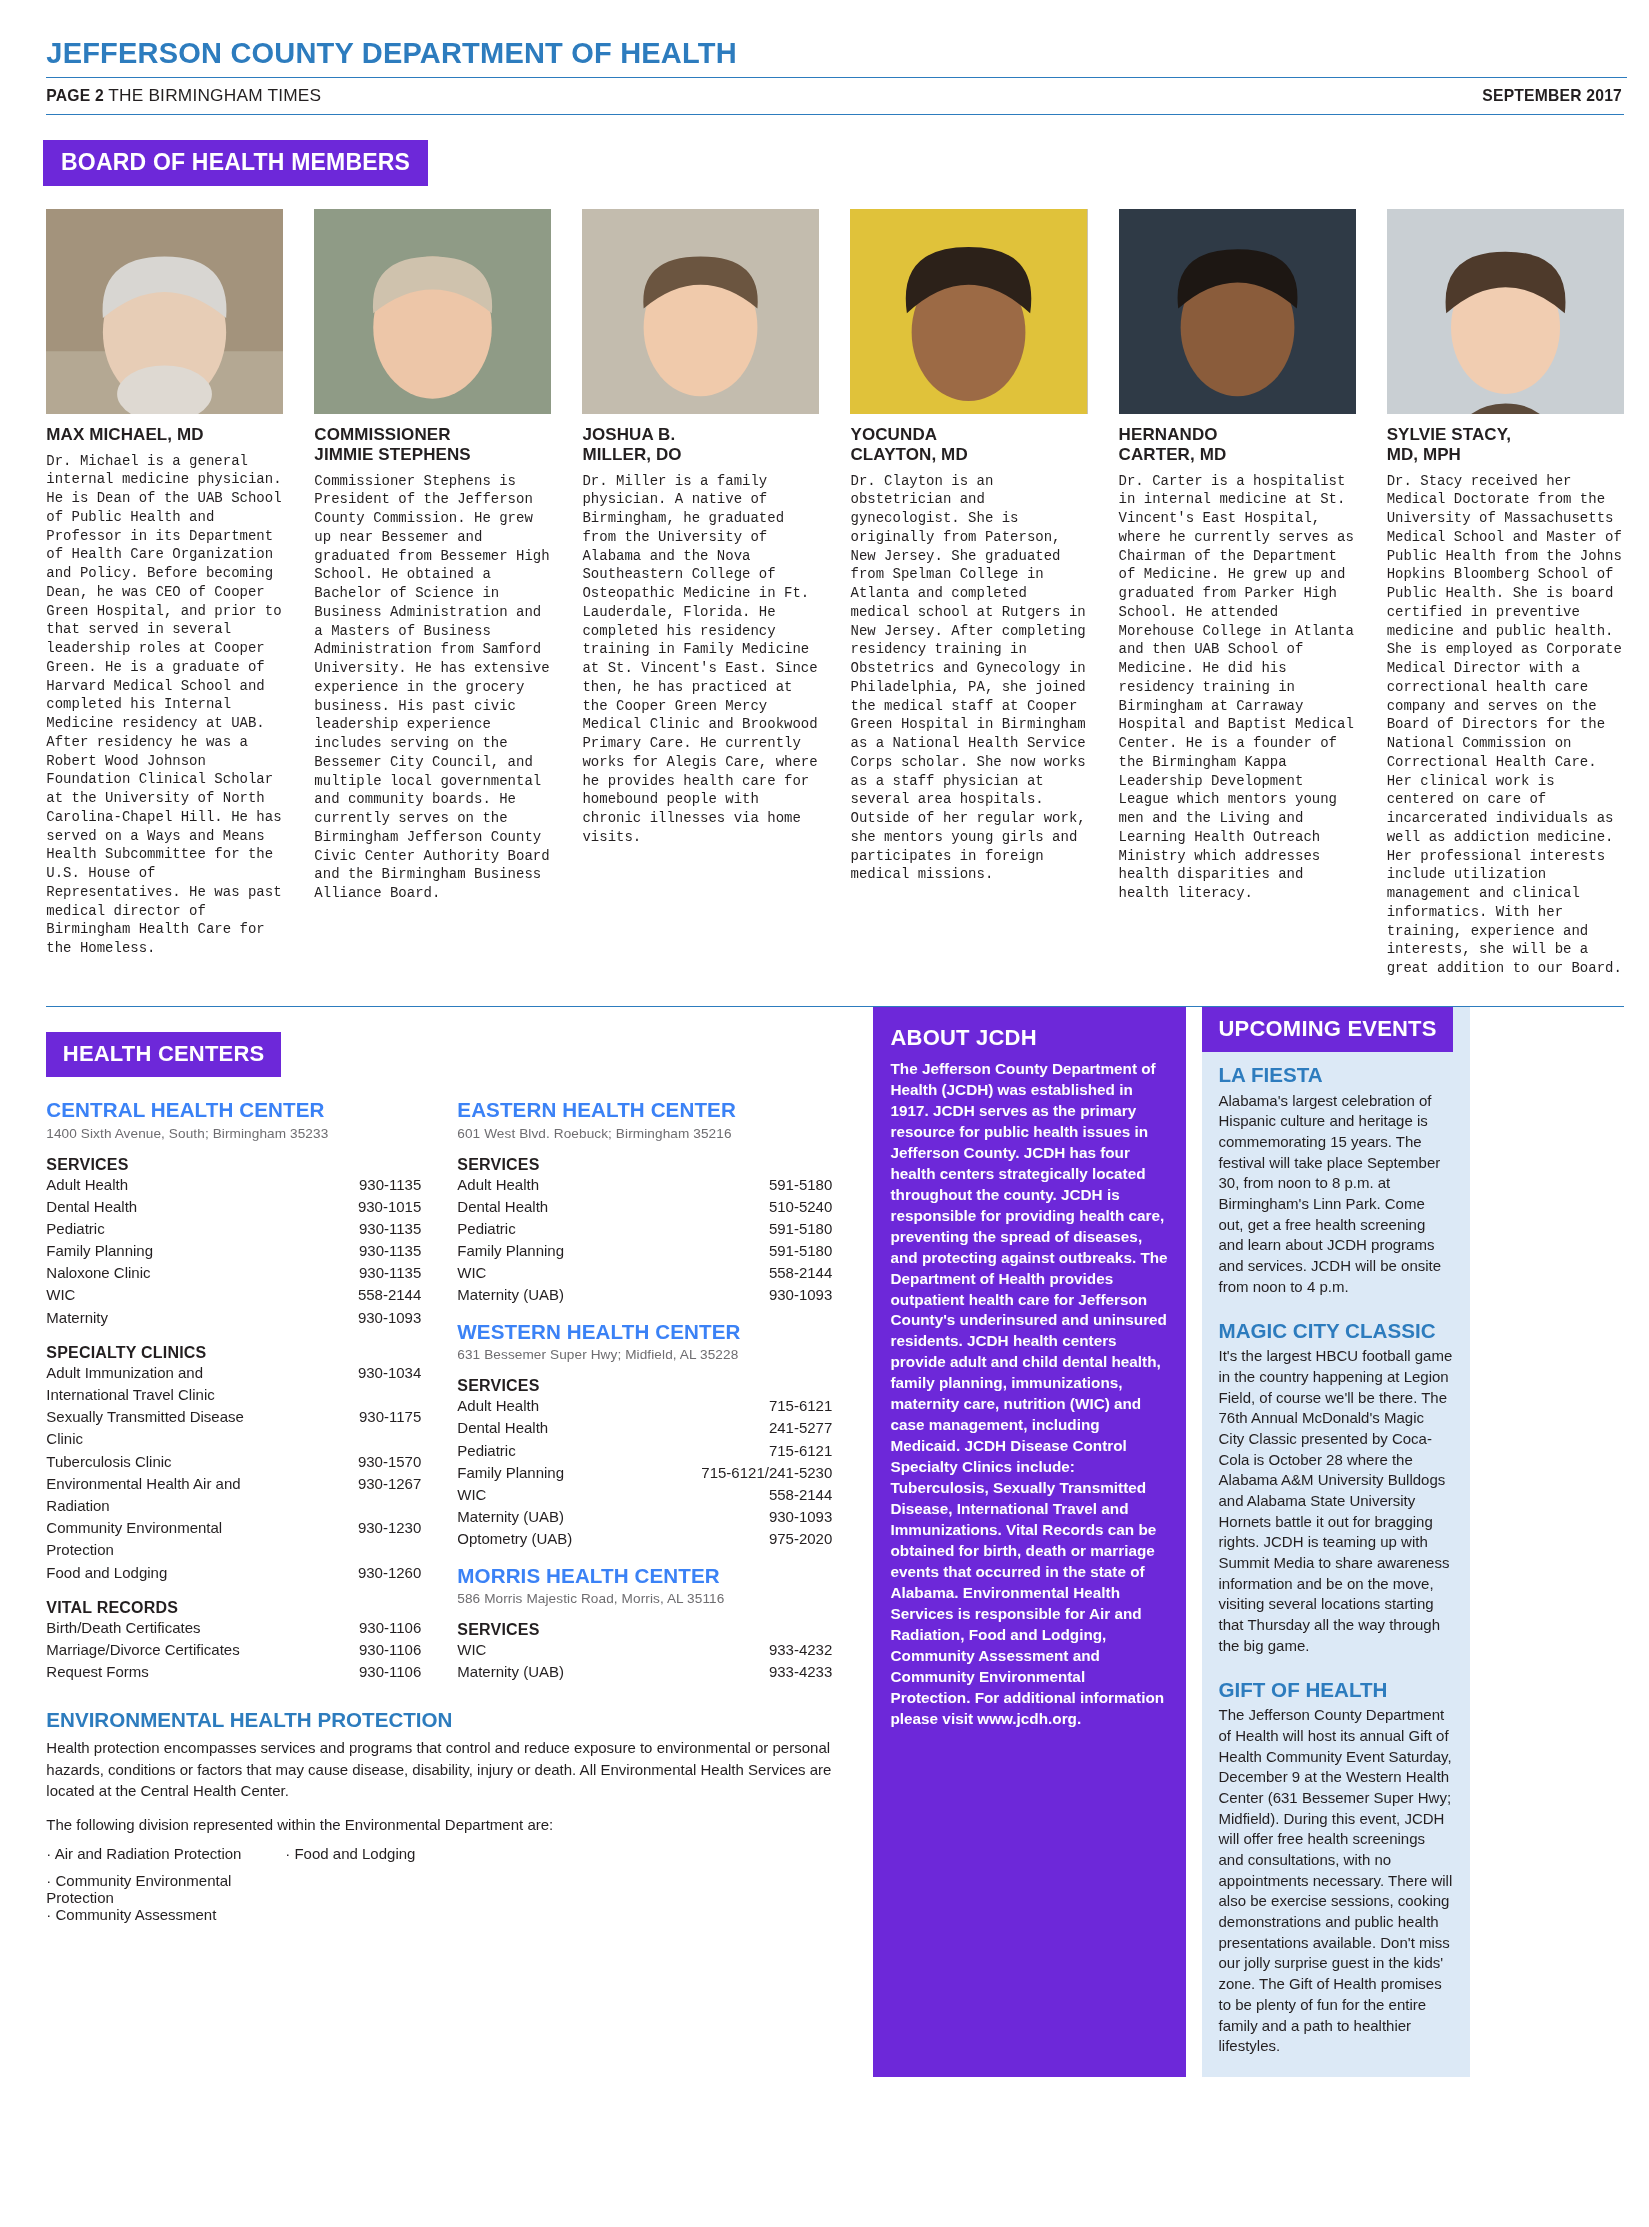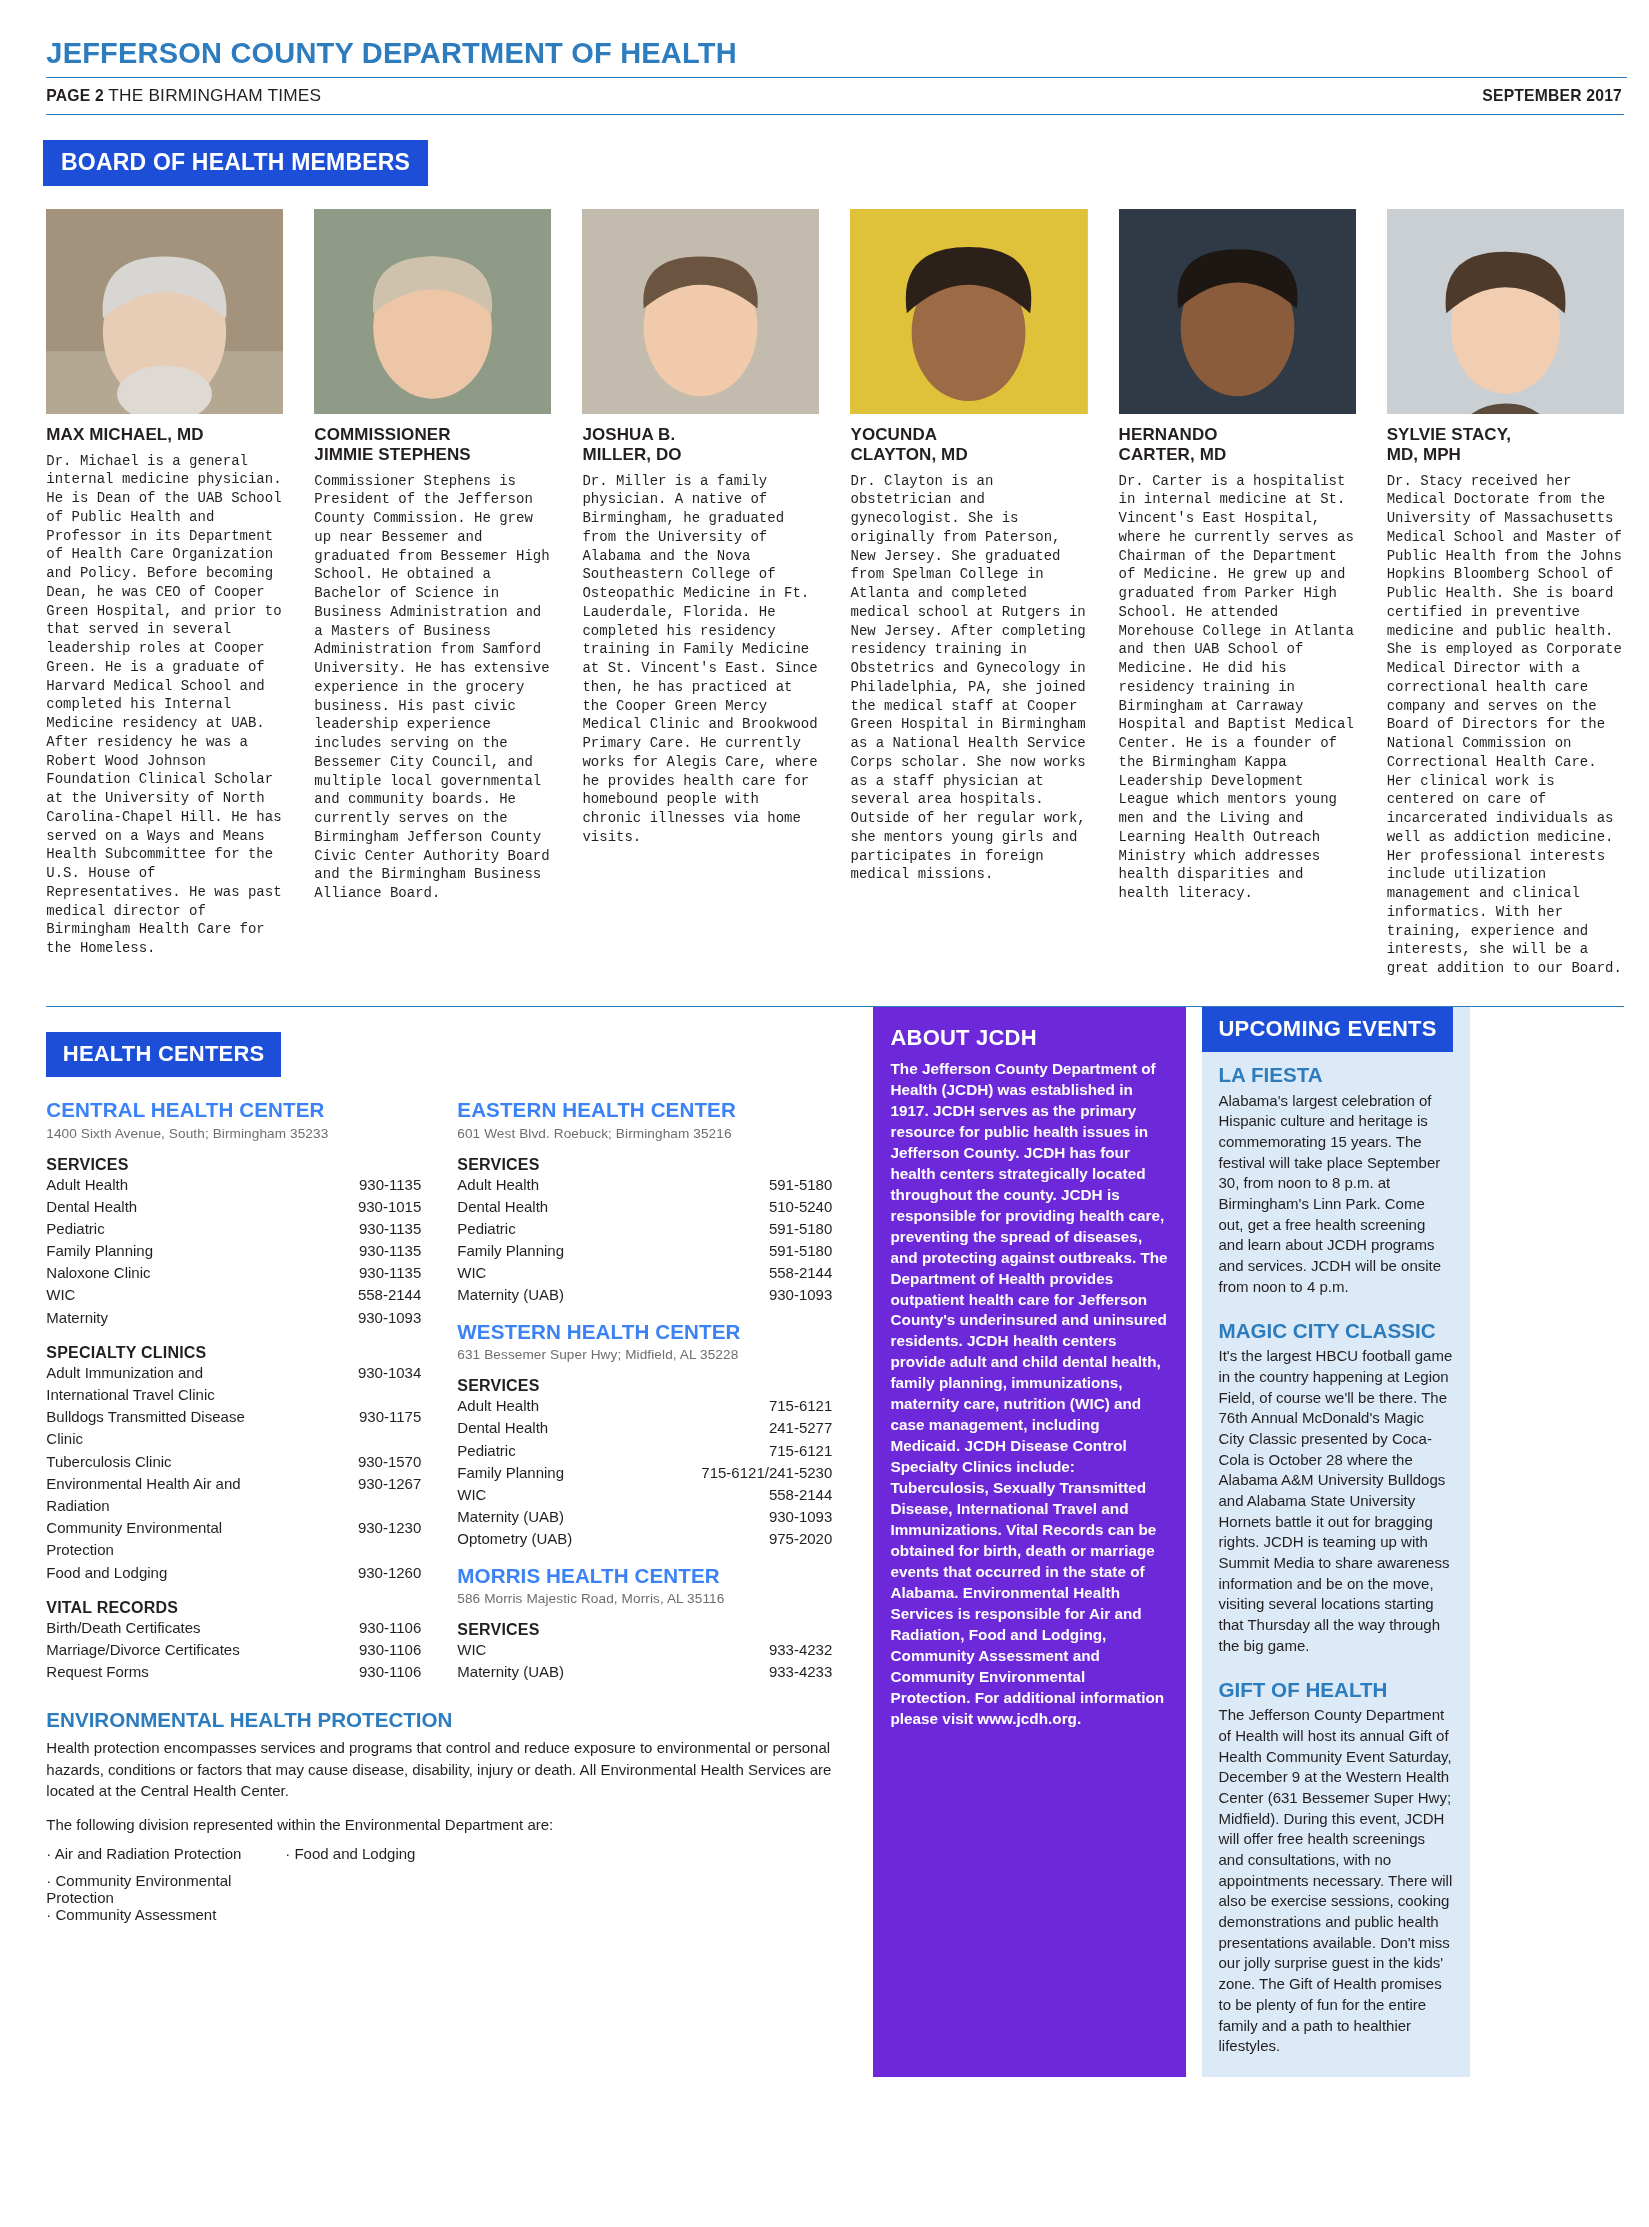--- a/index.html
+++ b/index.html
@@ -42,21 +42,21 @@
   .masthead-left .paper { font-family: Liberation Sans, sans-serif; font-size: 17.3px; letter-spacing: 0.2px;}
   .masthead-right { font-size: 15.7px; font-weight: bold; letter-spacing: 0.2px;}
   .masthead-underrule {
     border-top: 1.6px solid #2d7cbe;
     margin: 8.2px 3.3px 0 3.3px;
   }
 
   
   .banner {
     display: inline-block;
-    background: #1d4ed8;
+    background: #6d28d9;
     color: #ffffff;
     font-size: 23px;
     font-weight: bold;
     letter-spacing: 0.2px;
     padding: 9px 18px 10px 18px;
     margin-top: 25px;
   }
   .banner.small { font-size: 22px; padding: 9px 16.5px 10px 16.5px;}
 
   
@@ -333,21 +333,21 @@
               </div>
           </div>
 
           <div>
             <div class="svc-head">SPECIALTY CLINICS</div>
             <div class="svc-row two-line">
                 <span class="label">Adult Immunization and International Travel Clinic</span>
                 <span class="num">930-1034</span>
               </div>
             <div class="svc-row two-line">
-                <span class="label">Bulldogs Transmitted Disease Clinic</span>
+                <span class="label">Sexually Transmitted Disease Clinic</span>
                 <span class="num">930-1175</span>
               </div>
             <div class="svc-row">
                 <span class="label">Tuberculosis Clinic</span>
                 <span class="num">930-1570</span>
               </div>
             <div class="svc-row two-line">
                 <span class="label">Environmental Health Air and Radiation</span>
                 <span class="num">930-1267</span>
               </div>

